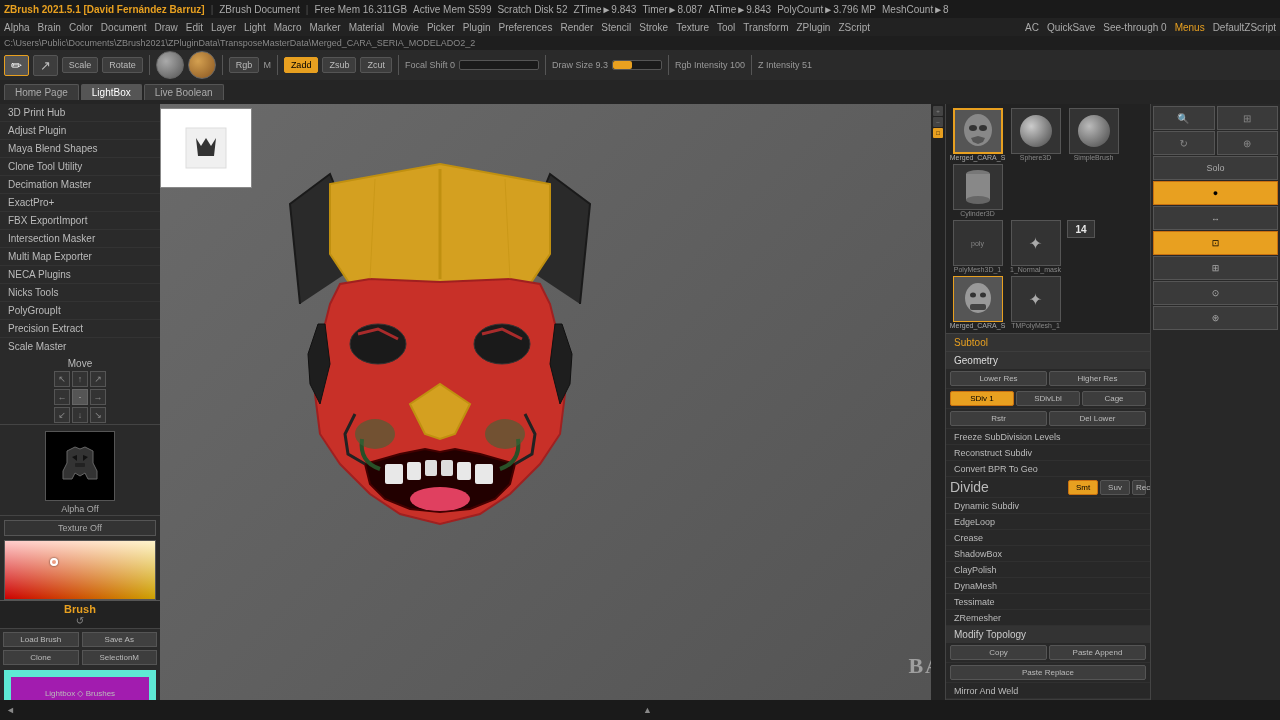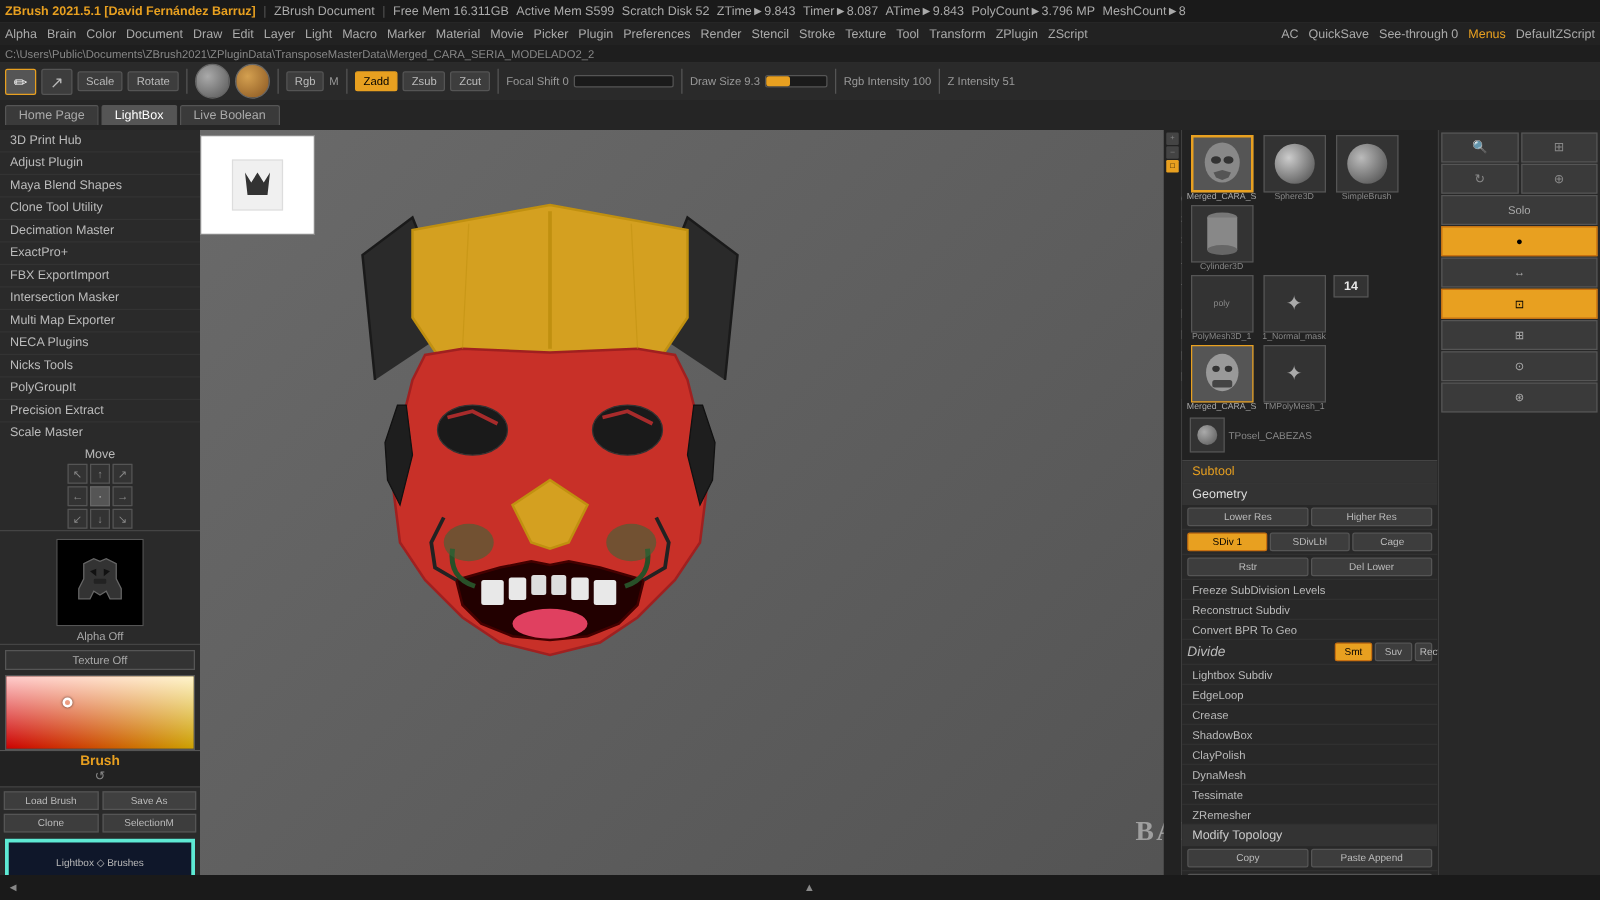--- a/index.html
+++ b/index.html
@@ -422,21 +422,21 @@
   </div>
   <div style="display:flex;gap:3px;padding:3px;flex-wrap:wrap;">
     <button style="flex:1;background:#3d3d3d;border:1px solid #555;color:#bbb;font-size:8px;cursor:pointer;padding:2px;">Load Brush</button>
     <button style="flex:1;background:#404040;border:1px solid #555;color:#bbb;font-size:8px;cursor:pointer;padding:2px;">Save As</button>
   </div>
   <div style="display:flex;gap:3px;padding:0 3px 3px;">
     <button style="flex:1;background:#3d3d3d;border:1px solid #555;color:#bbb;font-size:8px;cursor:pointer;padding:2px;">Clone</button>
     <button style="flex:1;background:#3d3d3d;border:1px solid #555;color:#bbb;font-size:8px;cursor:pointer;padding:2px;">SelectionM</button>
   </div>
   <div style="padding:2px 4px;display:flex;align-items:center;gap:4px;">
-    <button style="flex:1;background:#0f172a;border:3px solid #5eead4;color:#bbb;font-size:8px;cursor:pointer;padding:12px;">Lightbox ◇ Brushes</button>
+    <button style="flex:1;background:#a21caf;border:7px solid #5eead4;color:#bbb;font-size:8px;cursor:pointer;padding:12px;">Lightbox ◇ Brushes</button>
   </div>
 
   <div style="padding:2px 4px;display:flex;align-items:center;gap:3px;border-top:1px solid #444;">
     <span style="color:#aaa;font-size:9px;">Move</span>
     <div style="flex:1;height:8px;background:#1a1a1a;border:1px solid #555;border-radius:2px;position:relative;cursor:pointer;">
       <div style="height:100%;width:70%;background:#888;border-radius:2px;"></div>
     </div>
     <span style="color:#e8e8e8;font-size:15px;font-family:Liberation Serif, serif;">96</span>
   </div>
 </div>
@@ -603,26 +603,20 @@
         <span style="color:#aaa;font-size:7px;">Merged_CARA_S</span>
       </div>
       <div style="display:flex;flex-direction:column;align-items:center;width:55px;">
         <div style="width:50px;height:46px;background:#333;border:1px solid #555;display:flex;align-items:center;justify-content:center;">
           <span style="font-size:16px;color:#aaa;">✦</span>
         </div>
         <span style="color:#888;font-size:7px;">TMPolyMesh_1</span>
       </div>
     </div>
 
-    <div style="display:flex;align-items:center;gap:3px;margin-top:3px;padding:2px;">
-      <div style="width:28px;height:28px;background:#333;border:1px solid #555;display:flex;align-items:center;justify-content:center;">
-        <div style="width:16px;height:16px;border-radius:50%;background:radial-gradient(circle at 35% 35%,#aaa,#555);"></div>
-      </div>
-      <span style="color:#888;font-size:8px;">TPosel_CABEZAS</span>
-    </div>
   </div>
 
   <div class="zb-section">
     <div class="zb-header orange">
       <span>Subtool</span>
     </div>
   </div>
 
   <div class="zb-section">
     <div class="zb-header">
@@ -645,27 +639,27 @@
       <span>Freeze SubDivision Levels</span>
     </div>
     <div class="zb-item">
       <span>Reconstruct Subdiv</span>
     </div>
     <div class="zb-item">
       <span>Convert BPR To Geo</span>
     </div>
 
     <div style="display:flex;align-items:center;gap:2px;padding:2px 4px;border-bottom:1px solid #303030;">
-      <span style="color:#bbb;font-size:11px;flex:1;font-style:italic;">Divide</span>
+      <span style="color:#bbb;font-size:14px;flex:1;">Divide</span>
       <button class="zb-btn orange" style="width:30px;flex:none;">Smt</button>
       <button class="zb-btn" style="width:30px;flex:none;">Suv</button>
       <button class="zb-btn" style="width:14px;flex:none;">Recv</button>
     </div>
     <div class="zb-item">
-      <span>Lightbox Subdiv</span>
+      <span>Dynamic Subdiv</span>
     </div>
     <div class="zb-item">
       <span>EdgeLoop</span>
     </div>
     <div class="zb-item">
       <span>Crease</span>
     </div>
     <div class="zb-item">
       <span>ShadowBox</span>
     </div>

